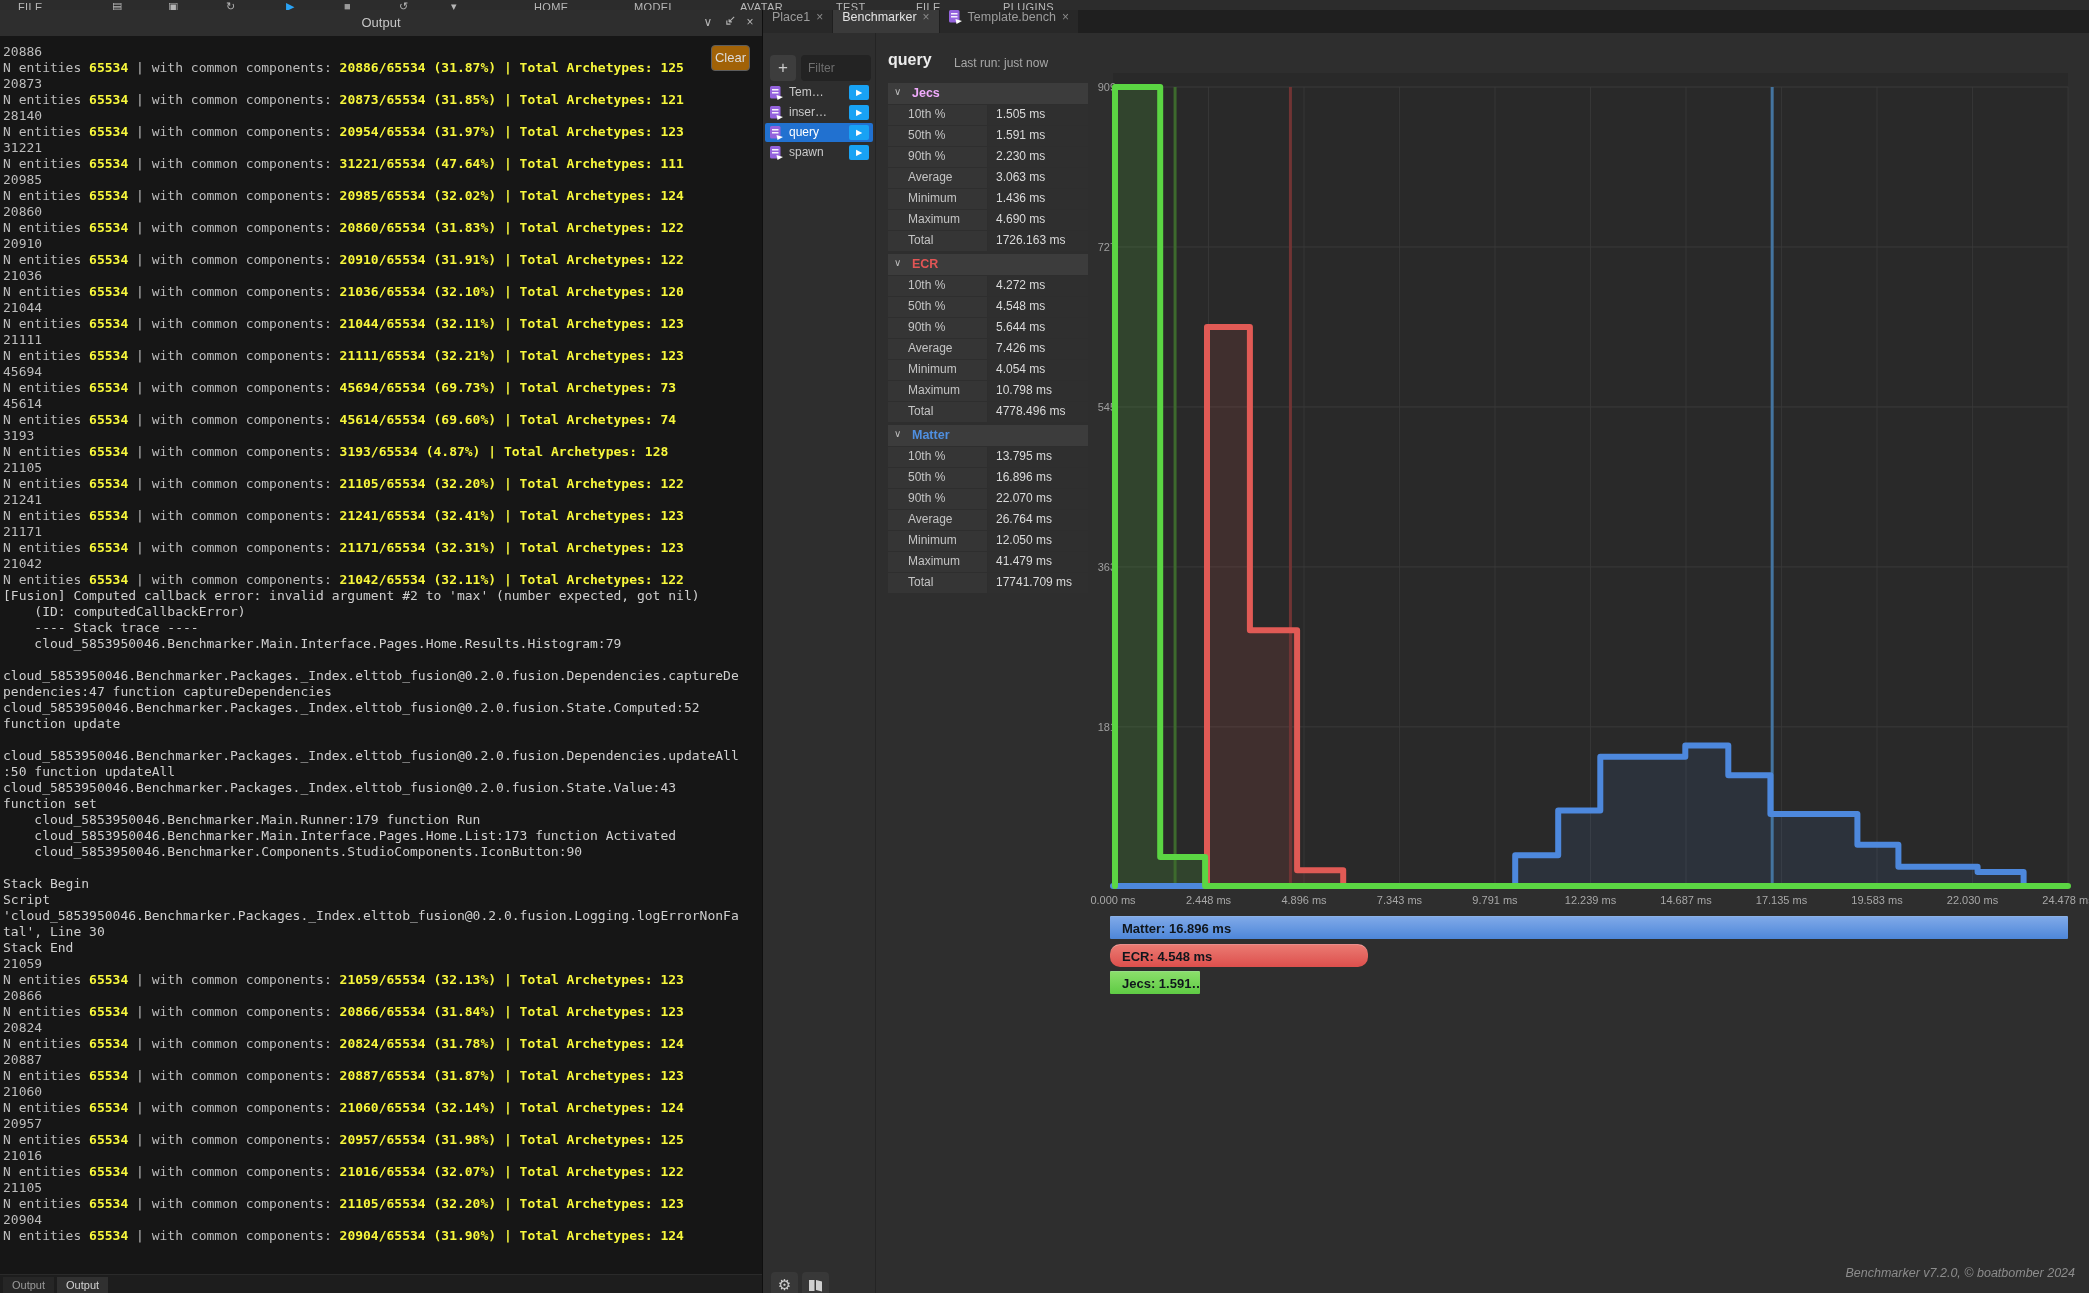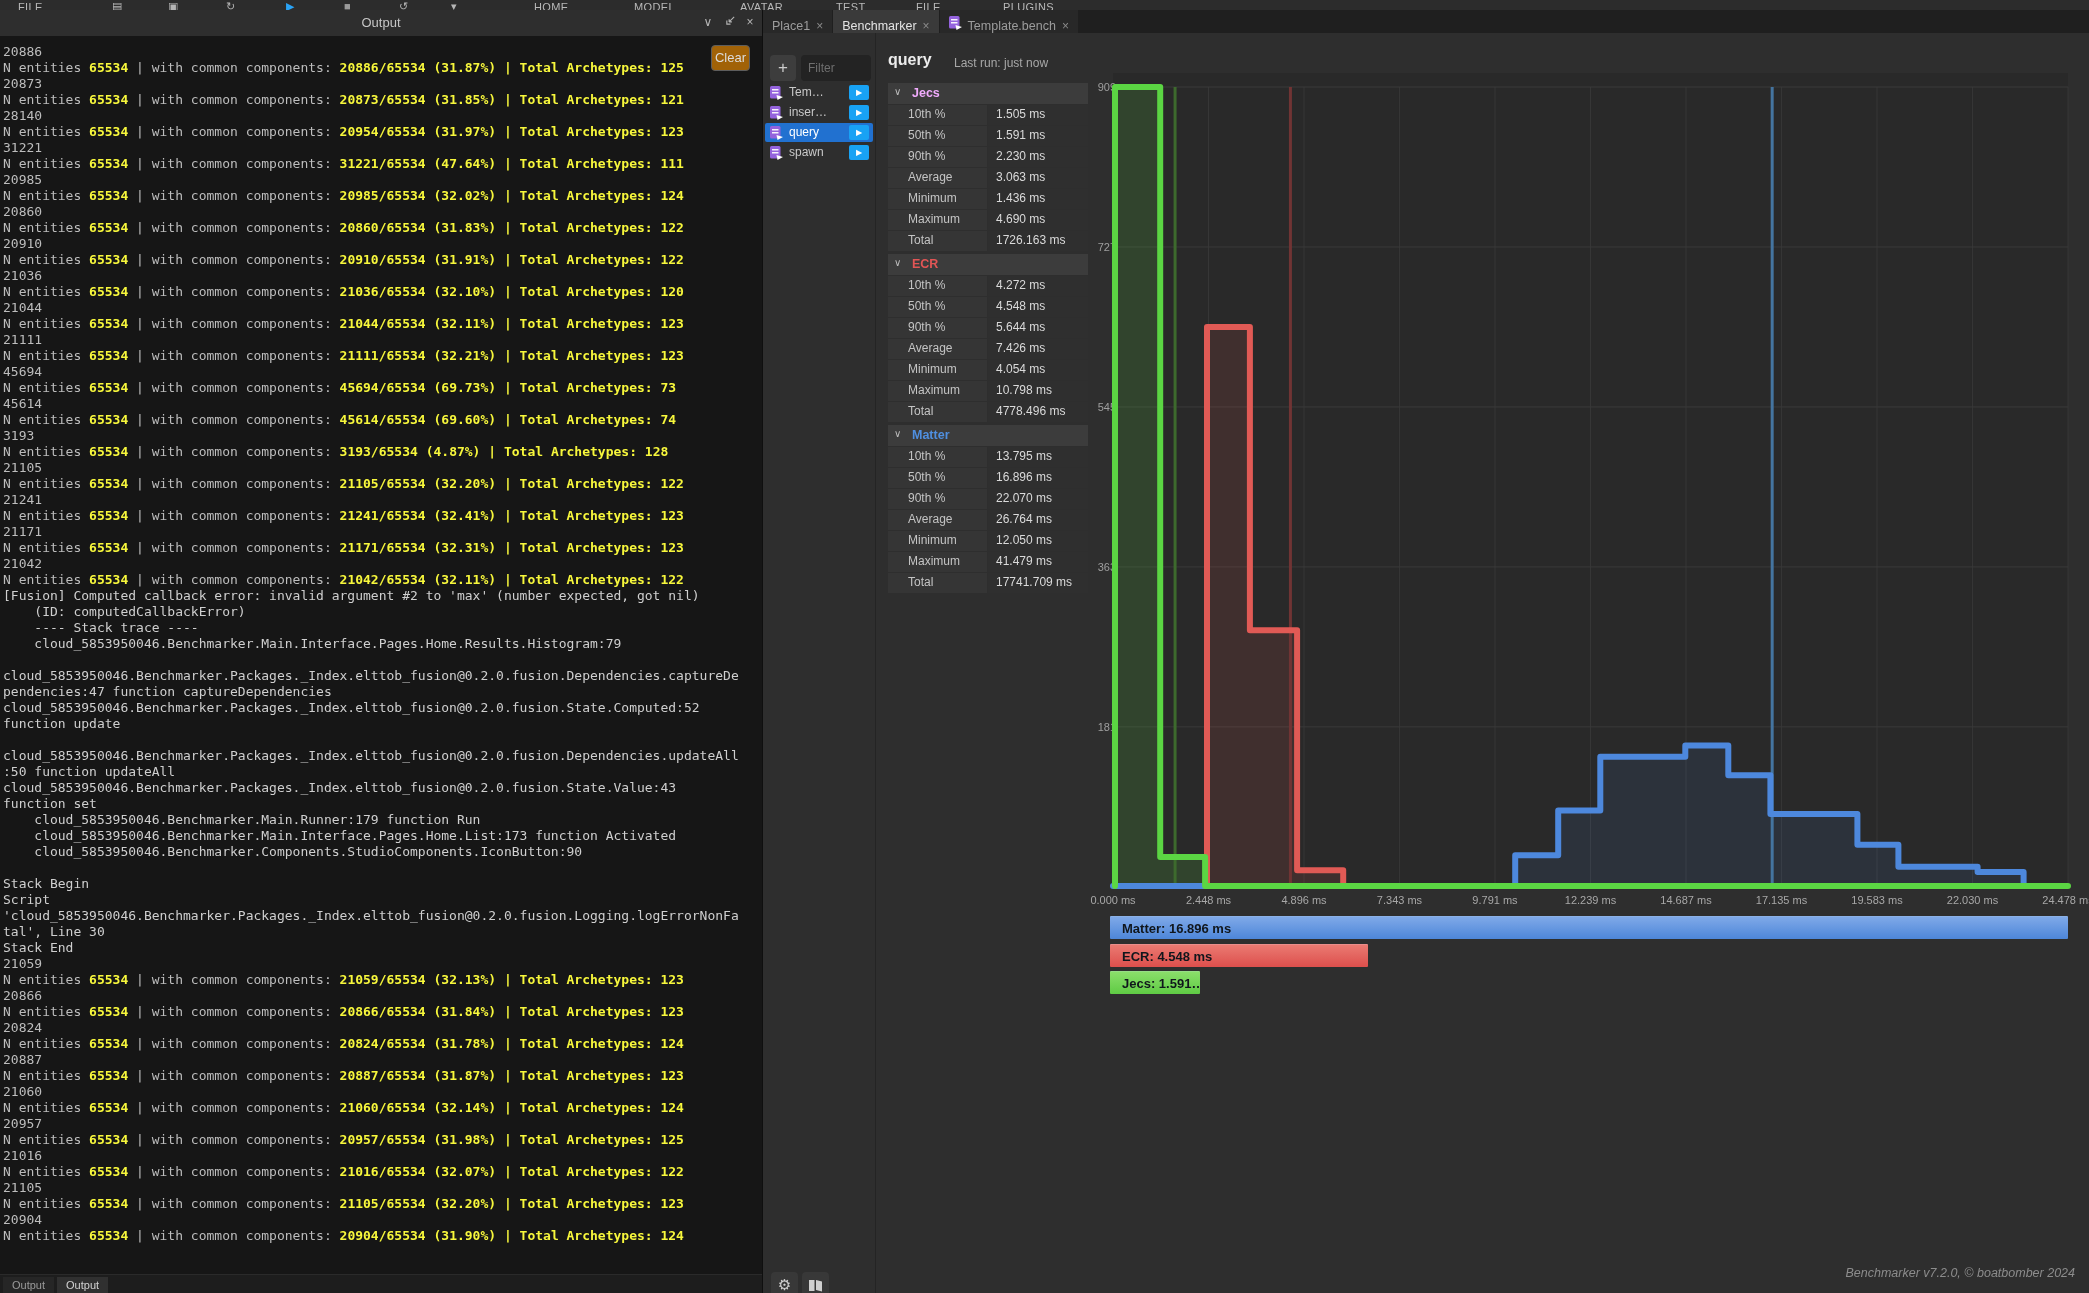--- a/index.html
+++ b/index.html
@@ -17,21 +17,21 @@
   #clear-btn{position:absolute;top:35px;left:711px;width:39px;height:26px;background:#a16207;border:1px solid #5d5d5d;border-radius:4px;color:#dcdcdc;font-size:13px;text-align:center;line-height:24px;box-sizing:border-box;}
   #console{position:absolute;top:28px;left:0;right:0;bottom:18px;padding:6px 0 0 3px;overflow:hidden;
            font-family:"DejaVu Sans Mono",monospace;font-size:13px;line-height:16px;}
   .cline{height:16px;white-space:pre;overflow:hidden;}
   .g{color:#bdbdbd;} .w{color:#cfcfcf;} .y{color:#f7f73c;font-weight:bold;}
   #out-bottom{position:absolute;bottom:0;left:0;right:0;height:18px;background:#1d1d1d;border-top:1px solid #2a2a2a;}
   .btab{display:inline-block;height:18px;line-height:17px;padding:0 9px;font-size:11px;margin-left:3px;background:#262626;color:#9a9a9a;}
   .btab.lit{background:#303030;color:#d2d2d2;}
   
   #tabbar{position:absolute;top:10px;left:763px;right:0;height:23px;background:#1f1f1f;display:flex;}
-  .tab{height:23px;display:flex;align-items:flex-end;padding:0 9px;margin-right:1px;background:#282828;color:#9c9c9c;font-size:12.5px;gap:6px;}
+  .tab{height:23px;display:flex;align-items:flex-start;padding:0 9px;margin-right:1px;background:#282828;color:#9c9c9c;font-size:12.5px;gap:6px;}
   .tab.active{background:#3a3a3a;color:#e3e3e3;}
   .tab .x{color:#8a8a8a;font-size:12px;}
   
   #bench{position:absolute;top:33px;left:763px;right:0;bottom:0;background:#2e2e2e;overflow:hidden;}
   #side{position:absolute;left:0;top:0;width:112px;bottom:0;}
   #add-btn{position:absolute;left:7px;top:22px;width:26px;height:26px;background:#3d3d3d;border-radius:4px;color:#cccccc;font-size:17px;text-align:center;line-height:25px;}
   #filter{position:absolute;left:38px;top:22px;width:70px;height:26px;background:#232323;border:none;border-radius:4px;color:#cfcfcf;font-size:12px;padding:0 7px;box-sizing:border-box;outline:none;}
   #filter::placeholder{color:#6f6f6f;}
   #script-list{position:absolute;left:2px;top:50px;right:2px;}
   .srow{position:relative;height:19px;margin-bottom:1px;border-radius:2px;}
@@ -389,21 +389,21 @@
         <path d="M117.0 853.0 L117.0 294.0 L159.9 294.0 L159.9 597.2 L207.1 597.2 L207.1 837.2 L253.2 837.2 L253.2 853.0 Z" fill="#e15a55" fill-opacity="0.13" stroke="none"></path>
         <path d="M25.0 853.0 L25.0 54.0 L70.2 54.0 L70.2 824.0 L115.1 824.0 L115.1 853.0 L978.0 853.0 Z" fill="#5bd643" fill-opacity="0.16" stroke="none"></path>
         <line x1="682.1911103848354" y1="54" x2="682.1911103848354" y2="853" stroke="#44749f" stroke-width="3"></line>
         <line x1="200.4385162186453" y1="54" x2="200.4385162186453" y2="853" stroke="#703434" stroke-width="3"></line>
         <line x1="85.07226897622354" y1="54" x2="85.07226897622354" y2="853" stroke="#3d6a2d" stroke-width="3"></line>
         <path d="M23.0 853.0 L425.2 853.0 L425.2 822.2 L468.2 822.2 L468.2 777.4 L510.3 777.4 L510.3 723.8 L595.3 723.8 L595.3 712.4 L638.3 712.4 L638.3 742.2 L680.4 742.2 L680.4 780.9 L767.4 780.9 L767.4 811.7 L808.4 811.7 L808.4 833.7 L887.6 833.7 L887.6 838.9 L933.6 838.9 L933.6 853.0" fill="none" stroke="#4d88dd" stroke-width="6" stroke-linejoin="round" stroke-linecap="round"></path>
         <path d="M117.0 853.0 L117.0 294.0 L159.9 294.0 L159.9 597.2 L207.1 597.2 L207.1 837.2 L253.2 837.2 L253.2 853.0" fill="none" stroke="#e15a55" stroke-width="6" stroke-linejoin="round" stroke-linecap="round"></path>
         <path d="M25.0 853.0 L25.0 54.0 L70.2 54.0 L70.2 824.0 L115.1 824.0 L115.1 853.0 L978.0 853.0" fill="none" stroke="#5bd643" stroke-width="6" stroke-linejoin="round" stroke-linecap="round"></path>
       </svg>
       <div class="legend-bar" style="left: 20px; top: 875px; width: 958px; background: linear-gradient(rgb(127, 169, 232), rgb(77, 134, 217));">Matter: 16.896 ms</div>
-      <div class="legend-bar" style="left: 20px; top: 902.5px; width: 257.871px; background: linear-gradient(rgb(234, 122, 114), rgb(221, 79, 76));">ECR: 4.548 ms</div>
+      <div class="legend-bar" style="left: 20px; top: 902.5px; width: 257.871px; background: linear-gradient(rgb(234, 122, 114), rgb(221, 79, 76)); border-radius: 10px;">ECR: 4.548 ms</div>
       <div class="legend-bar" style="left: 20px; top: 930px; width: 90.2094px; background: linear-gradient(rgb(138, 222, 106), rgb(95, 203, 68));">Jecs: 1.591…</div>
     </div>
 
   <div class="tool-sq" style="left:8px;"><span>⚙</span></div>
   <div class="tool-sq" style="left:39px;">
     <span><svg width="15" height="13" viewBox="0 0 15 13" style="margin-top:7px;">
           <path d="M1 1h5.5v11H1z" fill="#cfcfcf"></path>
           <path d="M8 1l6 1.6v9.8l-6-1.4z" fill="#cfcfcf"></path>
         </svg></span>
   </div>

